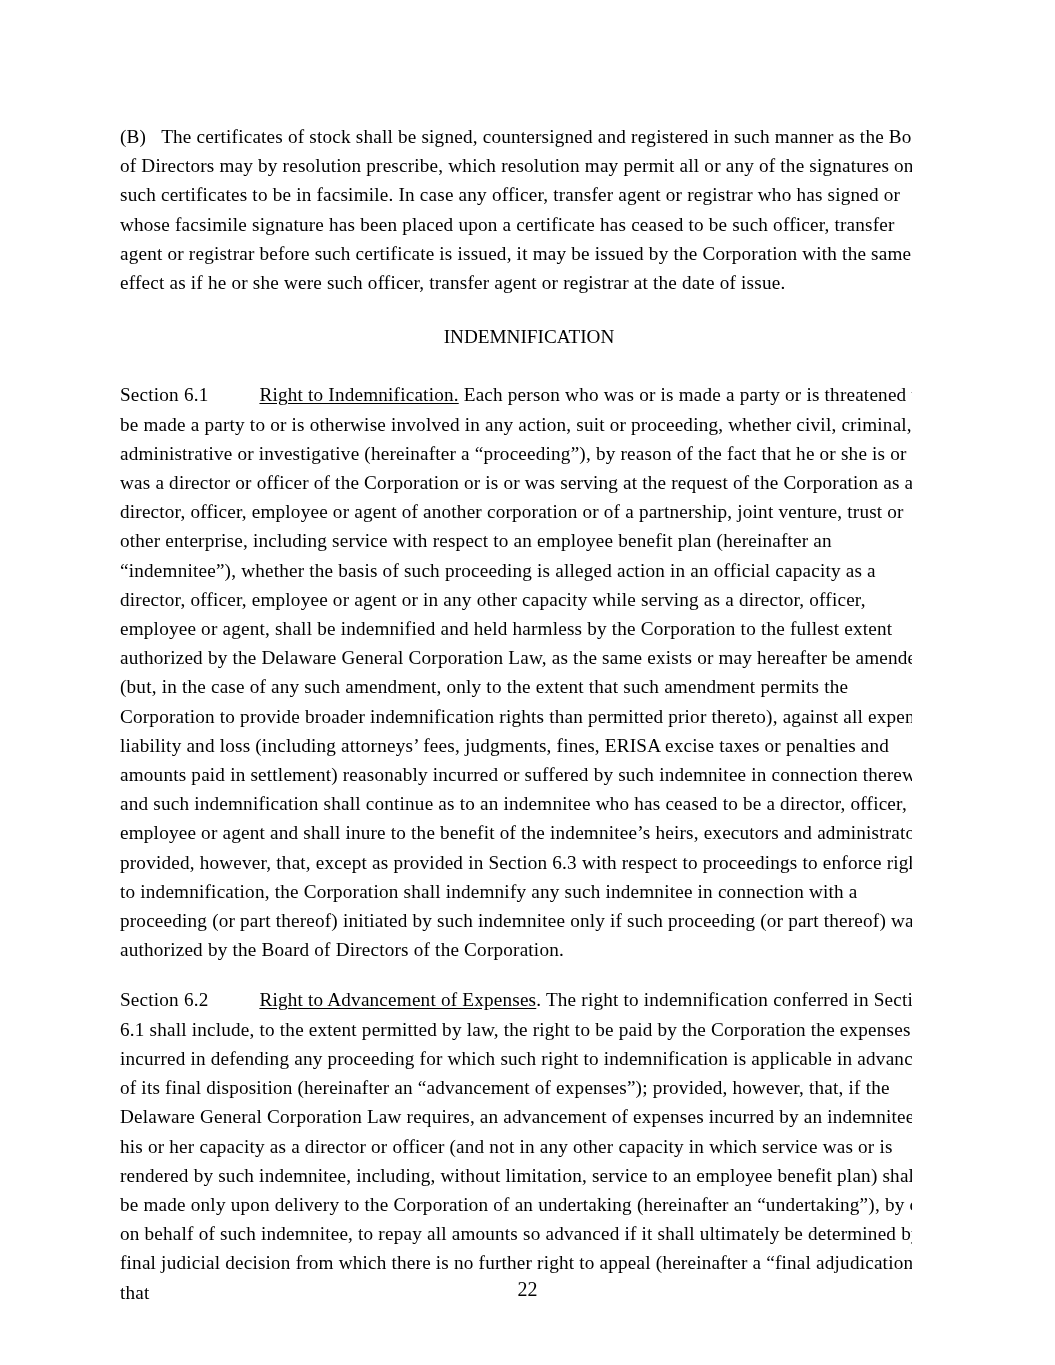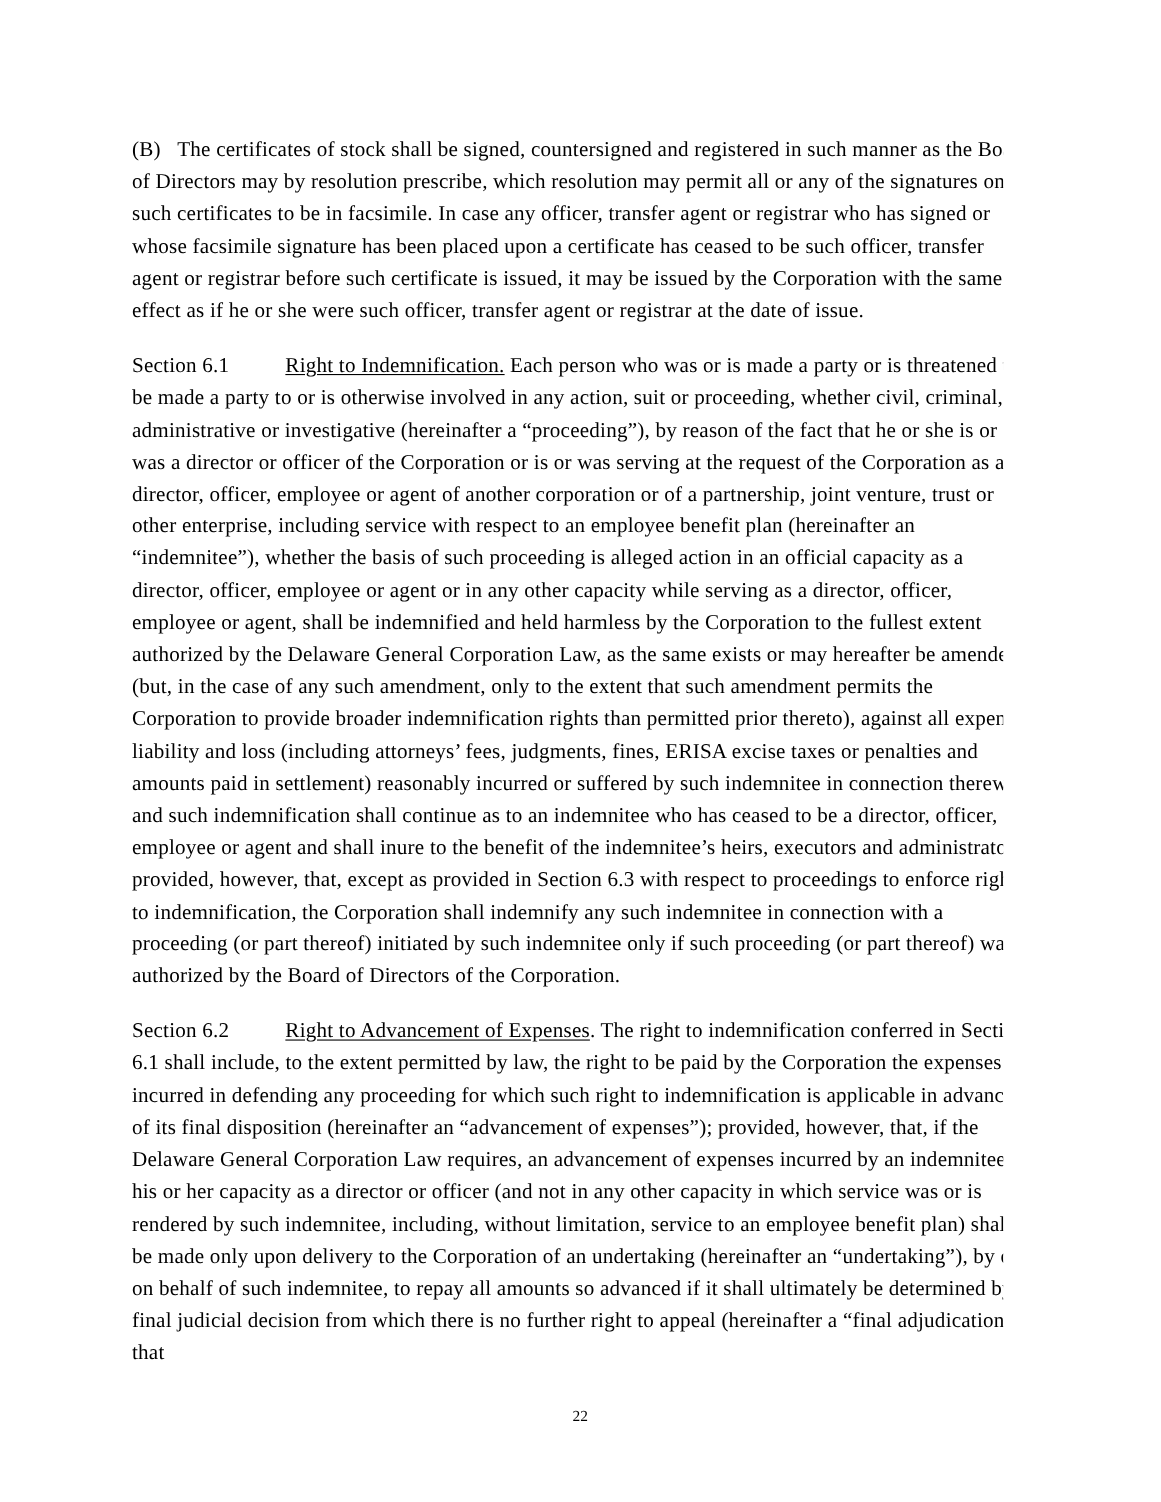--- a/index.html
+++ b/index.html
@@ -63,34 +63,35 @@
     text-decoration: underline;
     text-underline-offset: 2px;
     margin-left: 36px;
   }
   .page-number {
     position: absolute;
     left: 0;
     top: 1277px;
     width: 1055px;
     text-align: center;
-    font-size: 14px;
+    font-size: 20px;
     line-height: 24px;
   }
 </style>
 </head>
 <body>
 
 <div class="page">
 
   <div class="text-column">
 
     <p class="para"><span>(B)</span><span class="sec-label">&nbsp;&nbsp;&nbsp;</span><span>The certificates of stock shall be signed, countersigned and registered in such manner as the Board of Directors may by resolution prescribe, which resolution may permit all or any of the signatures on such certificates to be in facsimile. In case any officer, transfer agent or registrar who has signed or whose facsimile signature has been placed upon a certificate has ceased to be such officer, transfer agent or registrar before such certificate is issued, it may be issued by the Corporation with the same effect as if he or she were such officer, transfer agent or registrar at the date of issue.</span></p>
 
 
+    <p class="centered heading-gap">INDEMNIFICATION</p>
 
     <p class="para section-body"><span>Section 6.1</span><span class="sec-label">&nbsp;&nbsp;&nbsp;</span><span class="sec-title-underline">Right to Indemnification.</span><span> Each person who was or is made a party or is threatened to be made a party to or is otherwise involved in any action, suit or proceeding, whether civil, criminal, administrative or investigative (hereinafter a “proceeding”), by reason of the fact that he or she is or was a director or officer of the Corporation or is or was serving at the request of the Corporation as a director, officer, employee or agent of another corporation or of a partnership, joint venture, trust or other enterprise, including service with respect to an employee benefit plan (hereinafter an “indemnitee”), whether the basis of such proceeding is alleged action in an official capacity as a director, officer, employee or agent or in any other capacity while serving as a director, officer, employee or agent, shall be indemnified and held harmless by the Corporation to the fullest extent authorized by the Delaware General Corporation Law, as the same exists or may hereafter be amended (but, in the case of any such amendment, only to the extent that such amendment permits the Corporation to provide broader indemnification rights than permitted prior thereto), against all expense, liability and loss (including attorneys’ fees, judgments, fines, ERISA excise taxes or penalties and amounts paid in settlement) reasonably incurred or suffered by such indemnitee in connection therewith and such indemnification shall continue as to an indemnitee who has ceased to be a director, officer, employee or agent and shall inure to the benefit of the indemnitee’s heirs, executors and administrators; provided, however, that, except as provided in Section 6.3 with respect to proceedings to enforce rights to indemnification, the Corporation shall indemnify any such indemnitee in connection with a proceeding (or part thereof) initiated by such indemnitee only if such proceeding (or part thereof) was authorized by the Board of Directors of the Corporation.</span></p>
 
     <p class="para"><span>Section 6.2</span><span class="sec-label">&nbsp;&nbsp;&nbsp;</span><span class="sec-title-underline">Right to Advancement of Expenses</span><span>. The right to indemnification conferred in Section 6.1 shall include, to the extent permitted by law, the right to be paid by the Corporation the expenses incurred in defending any proceeding for which such right to indemnification is applicable in advance of its final disposition (hereinafter an “advancement of expenses”); provided, however, that, if the Delaware General Corporation Law requires, an advancement of expenses incurred by an indemnitee in his or her capacity as a director or officer (and not in any other capacity in which service was or is rendered by such indemnitee, including, without limitation, service to an employee benefit plan) shall be made only upon delivery to the Corporation of an undertaking (hereinafter an “undertaking”), by or on behalf of such indemnitee, to repay all amounts so advanced if it shall ultimately be determined by final judicial decision from which there is no further right to appeal (hereinafter a “final adjudication”) that</span></p>
 
   </div>
 
   <div class="page-number">22</div>
 
 </div>

